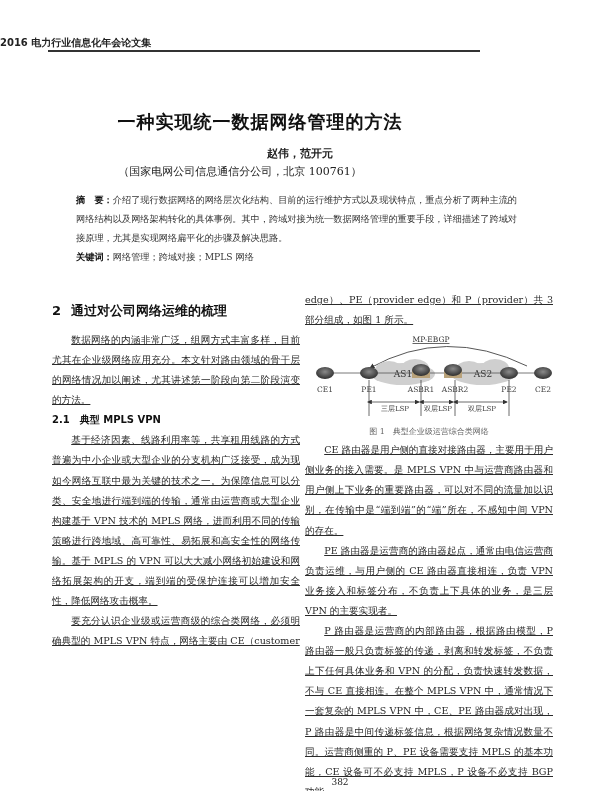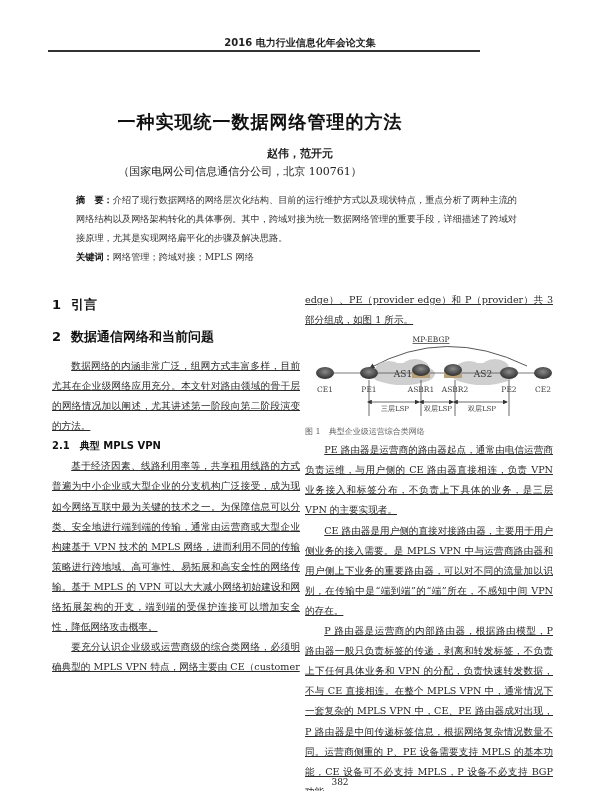--- a/index.html
+++ b/index.html
@@ -1,21 +1,21 @@
 <!DOCTYPE html>
 <html><head>
 <meta charset="utf-8">
 <style>
   html, body { margin: 0; padding: 0; }
   body {
     width: 600px; height: 791px; background: #ffffff; position: relative; overflow: hidden;
     font-family: "DejaVu Serif", "Liberation Serif", serif; color: #1a1a1a;
   }
   .running-head {
-    position: absolute; left: 0; top: 36px; width: 600px; text-align: center;
+    position: absolute; left: 0; top: 36px; width: 600px; text-align: left;
     font-family: "DejaVu Sans", sans-serif; font-size: 10px; font-weight: bold; color: #222;
   }
   .head-rule {
     position: absolute; left: 48px; top: 50px; width: 432px; height: 1.5px; background: #333;
   }
   .head-rule { width: 432px; }
   .title {
     position: absolute; left: 0; top: 110px; width: 520px; text-align: center;
     font-family: "DejaVu Sans", sans-serif; font-size: 18px; font-weight: bold; letter-spacing: 1px; color: #111;
   }
@@ -45,21 +45,21 @@
     margin: 4px 0 8px 0; line-height: 22px;
   }
   .h1 .num { margin-right: 10px; }
   .h2 {
     font-family: "DejaVu Sans", sans-serif; font-size: 10px; font-weight: bold; color: #111;
     line-height: 20px;
   }
   .h2 .num { margin-right: 10px; }
   .figure { position: relative; width: 248px; height: 110px; margin: 0; }
   .fig-caption {
-    position: absolute; left: 0; top: 92px; width: 100%; text-align: left;
+    position: absolute; left: 0; top: 92px; width: 100%; text-align: center;
     font-size: 8px; color: #666;
   }
   .page-number {
     position: absolute; left: 0; top: 777px; width: 600px; text-align: center;
     font-size: 9px; color: #222; padding-left: 40px;
   }
   svg text { font-family: "DejaVu Serif", serif; }
 </style>
 </head>
 <body>
@@ -74,26 +74,23 @@
 <div class="abstract">
   <div>
     <span class="label">摘　要：</span><span>介绍了现行数据网络的网络层次化结构、目前的运行维护方式以及现状特点，重点分析了两种主流的网络结构以及网络架构转化的具体事例。其中，跨域对接为统一数据网络管理的重要手段，详细描述了跨域对接原理，尤其是实现网络扁平化的步骤及解决思路。</span>
   </div>
   <div>
     <span class="label">关键词：</span><span>网络管理；跨域对接；MPLS 网络</span>
   </div>
 </div>
 
 <div class="col col-left">
-  <div class="h1">
-    <span class="num">1</span><span>引言</span>
-  </div>
 
   <div class="h1" style="margin-top:10px;">
-    <span class="num">2</span><span>数据通信网络和当前问题</span>
+    <span class="num">2</span><span>通过对公司网络运维的梳理</span>
   </div>
   <p>数据网络的内涵非常广泛，组网方式丰富多样，目前尤其在企业级网络应用充分。本文针对路由领域的骨干层的网络情况加以阐述，尤其讲述第一阶段向第二阶段演变的方法。</p>
 
   <div class="h2">
     <span class="num">2.1</span><span>典型 MPLS VPN</span>
   </div>
   <p>基于经济因素、线路利用率等，共享租用线路的方式普遍为中小企业或大型企业的分支机构广泛接受，成为现如今网络互联中最为关键的技术之一。为保障信息可以分类、安全地进行端到端的传输，通常由运营商或大型企业构建基于 VPN 技术的 MPLS 网络，进而利用不同的传输策略进行跨地域、高可靠性、易拓展和高安全性的网络传输。基于 MPLS 的 VPN 可以大大减小网络初始建设和网络拓展架构的开支，端到端的受保护连接可以增加安全性，降低网络攻击概率。</p>
   <p>要充分认识企业级或运营商级的综合类网络，必须明确典型的 MPLS VPN 特点，网络主要由 CE（customer</p>
 </div>
 
@@ -172,19 +169,19 @@
         <line x1="118" y1="72" x2="148" y2="72" marker-end="url(#arr)" marker-start="url(#arrs)"></line>
         <line x1="152" y1="72" x2="202" y2="72" marker-end="url(#arr)" marker-start="url(#arrs)"></line>
       </g>
       <text x="90" y="81" font-size="7" text-anchor="middle" fill="#444">三层LSP</text>
       <text x="133" y="81" font-size="7" text-anchor="middle" fill="#444">双层LSP</text>
       <text x="177" y="81" font-size="7" text-anchor="middle" fill="#444">双层LSP</text>
     </svg>
     <div class="fig-caption">图 1　典型企业级运营综合类网络</div>
   </div>
 
+  <p>CE 路由器是用户侧的直接对接路由器，主要用于用户侧业务的接入需要。是 MPLS VPN 中与运营商路由器和用户侧上下业务的重要路由器，可以对不同的流量加以识别，在传输中是“端到端”的“端”所在，不感知中间 VPN 的存在。</p>
   <p>PE 路由器是运营商的路由器起点，通常由电信运营商负责运维，与用户侧的 CE 路由器直接相连，负责 VPN 业务接入和标签分布，不负责上下具体的业务，是三层 VPN 的主要实现者。</p>
-  <p>CE 路由器是用户侧的直接对接路由器，主要用于用户侧业务的接入需要。是 MPLS VPN 中与运营商路由器和用户侧上下业务的重要路由器，可以对不同的流量加以识别，在传输中是“端到端”的“端”所在，不感知中间 VPN 的存在。</p>
   <p>P 路由器是运营商的内部路由器，根据路由模型，P 路由器一般只负责标签的传递，剥离和转发标签，不负责上下任何具体业务和 VPN 的分配，负责快速转发数据，不与 CE 直接相连。在整个 MPLS VPN 中，通常情况下一套复杂的 MPLS VPN 中，CE、PE 路由器成对出现，P 路由器是中间传递标签信息，根据网络复杂情况数量不同。运营商侧重的 P、PE 设备需要支持 MPLS 的基本功能，CE 设备可不必支持 MPLS，P 设备不必支持 BGP 功能。</p>
 
 </div>
 
 <div class="page-number">382</div>
 
 </body></html>

